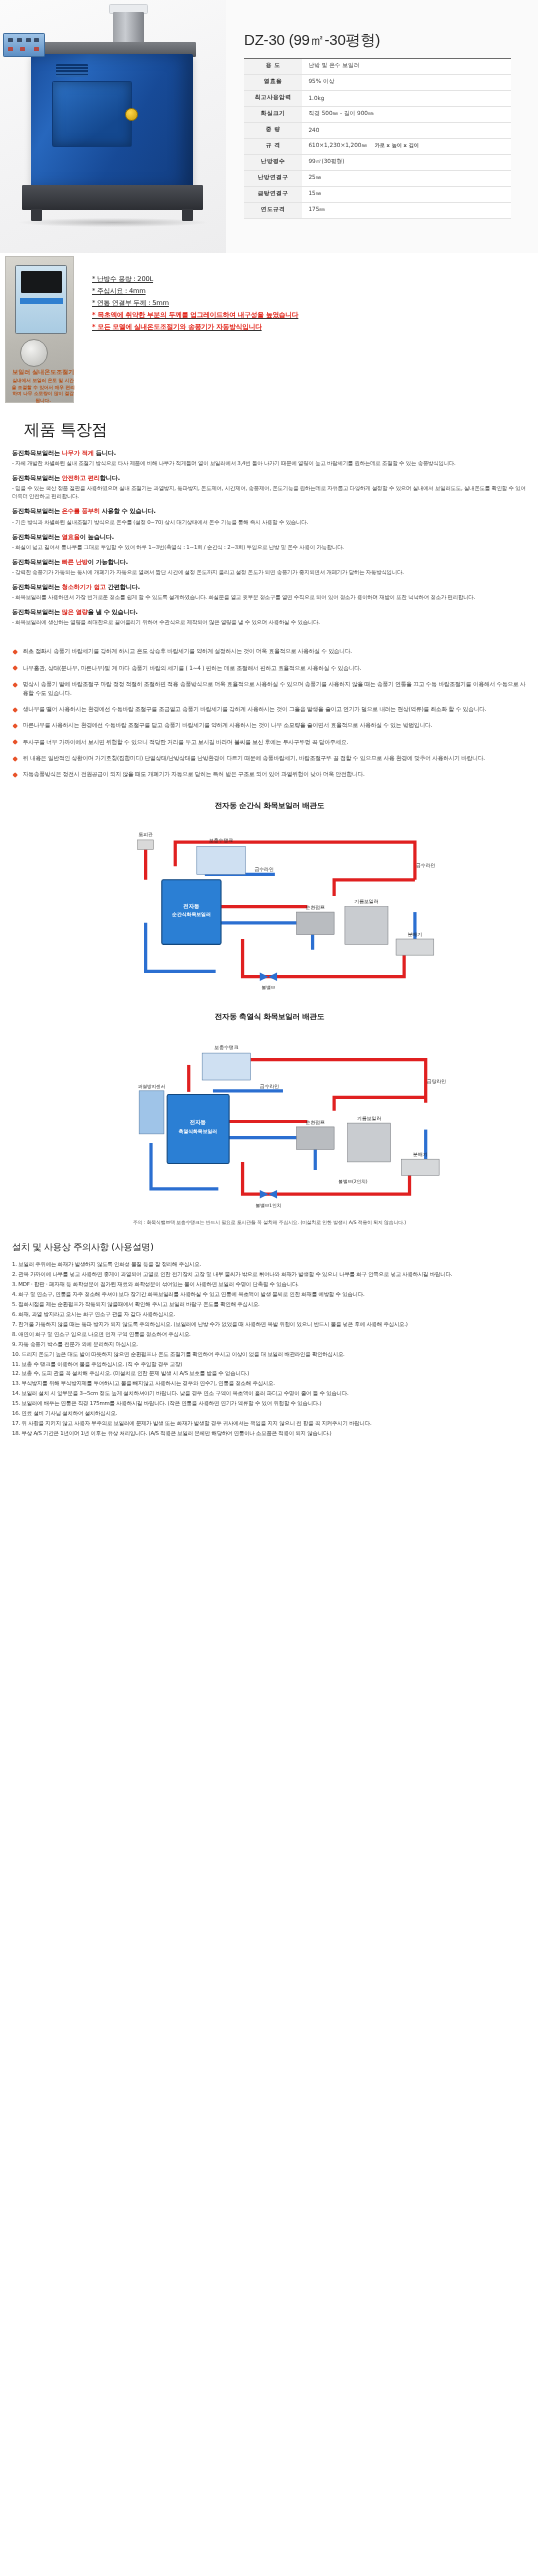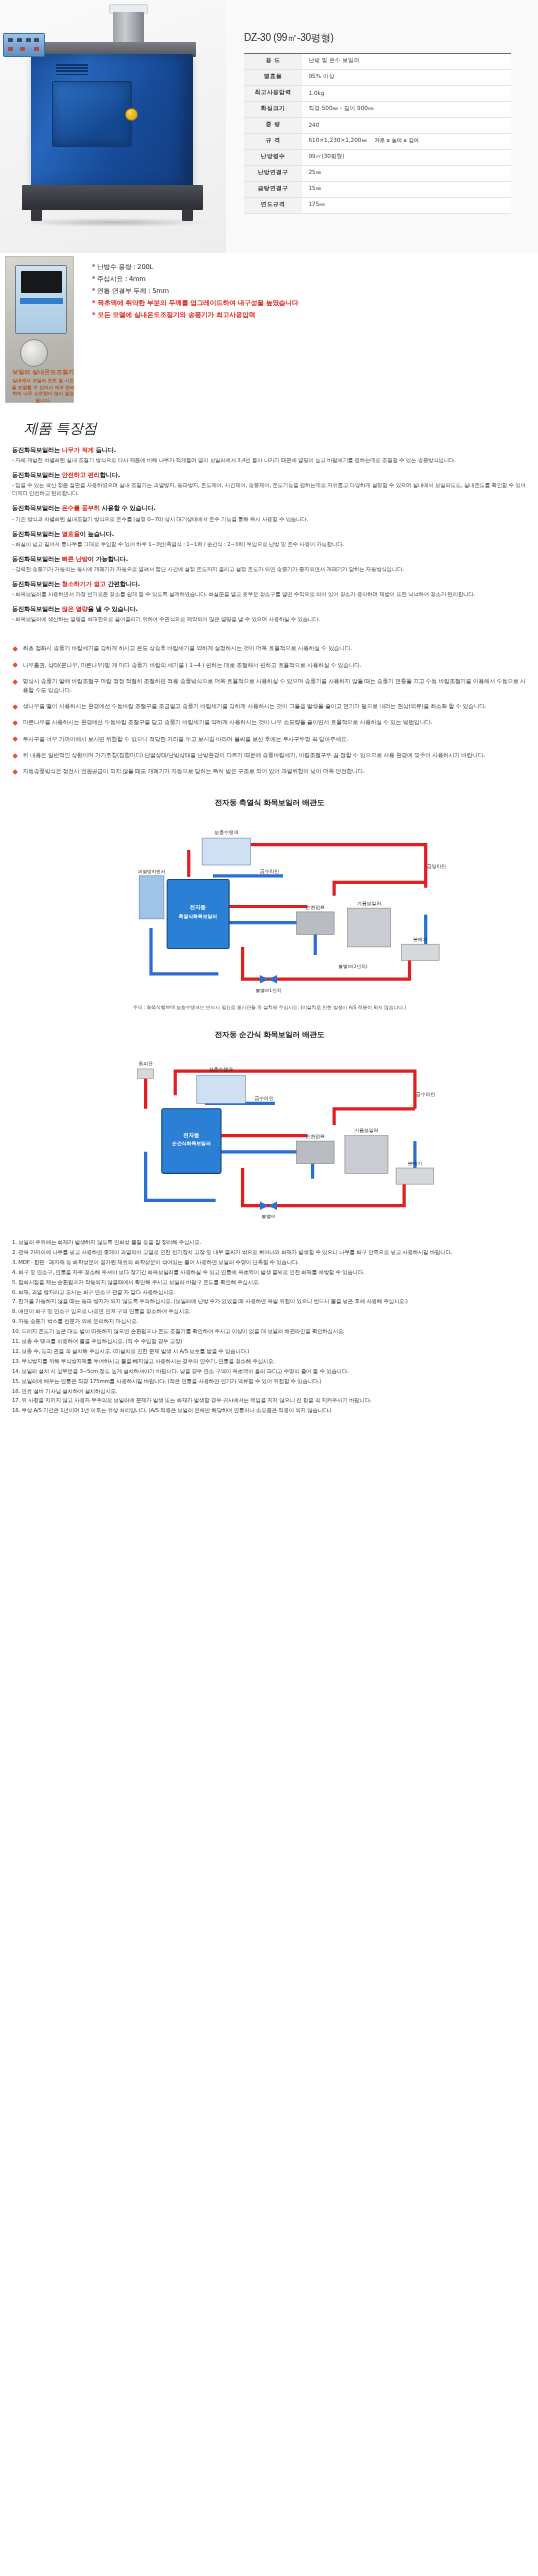--- a/index.html
+++ b/index.html
@@ -104,21 +104,21 @@
     position: absolute; left: 19.4px; top: 218px; width: 188px; height: 8.6px;
     background: radial-gradient(ellipse at center, rgba(0,0,0,.22), rgba(0,0,0,0) 72%);
   }
 
   .hero-spec {
     position: absolute;
     left: 232px; top: 31px;
     width: 280px;
   }
   .model-title {
-    font-size: 10px;
+    font-size: 15px;
     font-weight: 400;
     color: #2c2c2c;
     letter-spacing: -0.2px;
     margin: 0 0 7.5px 12px;
     font-family: "Liberation Sans", "DejaVu Sans", sans-serif;
   }
   table.spec {
     border-collapse: collapse;
     width: 267px;
     margin-left: 12px;
@@ -180,40 +180,39 @@
   }
   .ctrl-caption {
     position: absolute; left: 4.3px; top: 111px; width: 65px;
     color: #b4531d; font-size: 4.6px; line-height: 1.45; text-align: center;
     font-weight: 700;
   }
   .ctrl-caption .big { font-size: 6px; display: block; margin-bottom: 1.1px; }
 
   .bullets {
     position: absolute;
-    left: 92px; top: 8px;
+    left: 92px; top: 20px; text-decoration: underline;
   }
   .bullets li {
     list-style: none;
     font-size: 6.7px;
     line-height: 12px;
     color: #1f1f1f;
     letter-spacing: -0.2px;
   }
   .bullets li.red { color: #e3271c; font-weight: 600; }
   .bullets ul { margin: 0; padding: 0; }
 
   
   h2.sec-title {
     margin: 0 0 7.5px 12px;
-    font-size: 14px;
+    font-size: 16px;
     font-weight: 400;
     color: #222;
     letter-spacing: -0.3px;
-    font-style: italic;
   }
 
   
   .features { padding: 0 12px 14px 12px; }
   .feat { margin-bottom: 6.5px; }
   .feat h3 {
     margin: 0 0 1.1px 0;
     font-size: 6.2px;
     font-weight: 700;
     color: #1a1a1a;
@@ -375,21 +374,21 @@
         <span class="big">보일러 실내온도조절기</span>
         <span>실내에서 보일러 온도 및 시간을 조절할 수 있어서 매우 편리하며 나무 소모량이 많이 절감됩니다.</span>
       </div>
     </div>
     <div class="bullets">
       <ul>
           <li>* 난방수 용량 : 200L</li>
           <li>* 주십시요 : 4mm</li>
           <li>* 연통 연결부 두께 : 5mm</li>
           <li class="red">* 목초액에 취약한 부분의 두께를 업그레이드하여 내구성을 높였습니다</li>
-          <li class="red">* 모든 모델에 실내온도조절기와 송풍기가 최고사용압력</li>
+          <li class="red">* 모든 모델에 실내온도조절기와 송풍기가 자동방식입니다</li>
         </ul>
     </div>
   </section>
 
   <section class="features">
     <h2 class="sec-title">제품 특장점</h2>
     <div>
         <div class="feat">
           <h3>동진화목보일러는 <em>나무가 적게</em> 듭니다.</h3>
           <p>- 자체 개발한 차별화된 실내 조절기 방식으로 타사 제품에 비해 나무가 적게들며 열이 보일러에서 3,4번 돌아 나가기 때문에 열량이 높고 바람세기를 원하는데로 조절할 수 있는 송풍방식입니다.</p>
@@ -426,20 +425,70 @@
         <li>최초 점화시 송풍기 바람세기를 강하게 하시고 온도 상승후 바람세기를 약하게 설정하시는 것이 더욱 효율적으로 사용하실 수 있습니다.</li>
         <li>나무홉관, 상태(분나무, 마른나무)및 계 마다 송풍기 바람의 세기를 ( 1~4 ) 편하는 데로 조절해서 편하고 효율적으로 사용하실 수 있습니다.</li>
         <li>명상시 송풍기 발에 바람조절구 마람 정정 적절히 조절하면 적용 송풍방식으로 더욱 효율적으로 사용하실 수 있으며 송풍기를 사용하지 않을 때는 송풍기 연통을 끄고 수동 바람조절기를 이용해서 수동으로 사용할 수도 있습니다.</li>
         <li>생나무를 땔어 사용하시는 환경에선 수동바람 조절구를 조금열고 송풍기 바람세기를 강하게 사용하시는 것이 그을음 발생을 줄이고 연기가 덜으로 내려는 현상(역류)를 최소화 할 수 있습니다.</li>
         <li>마른나무를 사용하시는 환경에선 수동바람 조절구를 닫고 송풍기 바람세기를 약하게 사용하시는 것이 나무 소모량을 줄이면서 효율적으로 사용하실 수 있는 방법입니다.</li>
         <li>투사구를 너무 가까이에서 보시면 위험할 수 있으니 적당한 거리를 두고 보시길 바라며 불씨를 보신 후에는 투사구뚜껑 꼭 닫아주세요.</li>
         <li>위 내용은 일반적인 상황이며 가기호칭(집합미디) 단열상태/난방상태를 난방환경이 다르기 때문에 송풍바람세기, 바람조절구뚜 끌 접할 수 있으므로 사용 환경에 맞추어 사용하시기 바랍니다.</li>
         <li>자동송풍방식은 정전시 전원공급이 되지 않을 때도 개폐기가 자동으로 닫히는 특허 받은 구조로 되어 있어 과열위험이 낮아 더욱 안전합니다.</li>
       </ul>
   </section>
+
+  <div class="diagram-wrap">
+    <div class="diagram-title">전자동 순간식 화목보일러 배관도</div>
+    <div class="diagram">
+      <svg width="377" height="178" viewBox="0 0 700 330">
+
+        <g stroke="#e02020" stroke-width="6" fill="none">
+          <path d="M120 60 L120 120"></path>
+          <path d="M175 95 L175 50 L620 50 L620 120"></path>
+          <path d="M255 170 L420 170"></path>
+          <path d="M470 150 L470 120 L620 120"></path>
+          <path d="M300 230 L300 300 L600 300 L600 250"></path>
+        </g>
+        <g stroke="#2b6fd1" stroke-width="6" fill="none">
+          <path d="M230 110 L360 110"></path>
+          <path d="M255 200 L430 200 L430 250"></path>
+          <path d="M120 200 L120 290 L250 290"></path>
+          <path d="M620 180 L620 230"></path>
+        </g>
+
+        <rect x="105" y="46" width="30" height="18" fill="#d9d9d9" stroke="#888"></rect>
+        <text x="120" y="38" font-size="9" text-anchor="middle" fill="#222">도피관</text>
+
+        <rect x="215" y="58" width="90" height="52" fill="#cfe0f2" stroke="#5a7fa8"></rect>
+        <text x="260" y="50" font-size="9" text-anchor="middle" fill="#222">보충수탱크</text>
+
+        <rect x="150" y="120" width="110" height="120" rx="3" fill="#2b7fd4" stroke="#14487e" stroke-width="2"></rect>
+        <text x="205" y="172" font-size="10" text-anchor="middle" fill="#fff" font-weight="bold">전자동</text>
+        <text x="205" y="188" font-size="9" text-anchor="middle" fill="#fff" font-weight="bold">순간식화목보일러</text>
+
+        <rect x="400" y="180" width="70" height="42" fill="#b9bcc0" stroke="#7c7f83"></rect>
+        <text x="435" y="174" font-size="9" text-anchor="middle" fill="#222">순환펌프</text>
+
+        <rect x="490" y="170" width="80" height="70" fill="#c9ccd0" stroke="#7c7f83"></rect>
+        <text x="530" y="164" font-size="9" text-anchor="middle" fill="#222">기름보일러</text>
+
+        <rect x="585" y="230" width="70" height="30" fill="#d6d8da" stroke="#7c7f83"></rect>
+        <text x="620" y="224" font-size="9" text-anchor="middle" fill="#222">분배기</text>
+
+        <text x="640" y="96" font-size="9" text-anchor="middle" fill="#222">급수라인</text>
+        <text x="340" y="104" font-size="9" text-anchor="middle" fill="#222">급수라인</text>
+
+        <g>
+          <polygon points="332,292 348,300 332,308" fill="#2b6fd1"></polygon>
+          <polygon points="364,292 348,300 364,308" fill="#2b6fd1"></polygon>
+        </g>
+        <text x="348" y="322" font-size="8.5" text-anchor="middle" fill="#222">볼밸브</text>
+      </svg>
+    </div>
+  </div>
 
   <div class="diagram-wrap">
     <div class="diagram-title">전자동 축열식 화목보일러 배관도</div>
     <div class="diagram diagram2">
       <svg width="377" height="189" viewBox="0 0 700 350">
         <g stroke="#e02020" stroke-width="6" fill="none">
           <path d="M200 70 L200 120"></path>
           <path d="M250 60 L640 60 L640 140"></path>
           <path d="M270 175 L420 175"></path>
           <path d="M470 155 L470 130 L640 130"></path>
@@ -478,71 +527,22 @@
           <polygon points="332,302 348,310 332,318" fill="#2b6fd1"></polygon>
           <polygon points="364,302 348,310 364,318" fill="#2b6fd1"></polygon>
         </g>
         <text x="348" y="333" font-size="8.5" text-anchor="middle" fill="#222">볼밸브1인치</text>
         <text x="505" y="290" font-size="8.5" text-anchor="middle" fill="#222">볼밸브(2인치)</text>
       </svg>
     </div>
     <div class="dnote">주의 : 화목식밸브택 보충수탱크는 반드시 필요로 도시관을 꼭 설치해 주십시요. (미설치로 인한 발생시 A/S 적용이 되지 않습니다.)</div>
   </div>
 
-  <div class="diagram-wrap">
-    <div class="diagram-title">전자동 순간식 화목보일러 배관도</div>
-    <div class="diagram">
-      <svg width="377" height="178" viewBox="0 0 700 330">
-
-        <g stroke="#e02020" stroke-width="6" fill="none">
-          <path d="M120 60 L120 120"></path>
-          <path d="M175 95 L175 50 L620 50 L620 120"></path>
-          <path d="M255 170 L420 170"></path>
-          <path d="M470 150 L470 120 L620 120"></path>
-          <path d="M300 230 L300 300 L600 300 L600 250"></path>
-        </g>
-        <g stroke="#2b6fd1" stroke-width="6" fill="none">
-          <path d="M230 110 L360 110"></path>
-          <path d="M255 200 L430 200 L430 250"></path>
-          <path d="M120 200 L120 290 L250 290"></path>
-          <path d="M620 180 L620 230"></path>
-        </g>
-
-        <rect x="105" y="46" width="30" height="18" fill="#d9d9d9" stroke="#888"></rect>
-        <text x="120" y="38" font-size="9" text-anchor="middle" fill="#222">도피관</text>
-
-        <rect x="215" y="58" width="90" height="52" fill="#cfe0f2" stroke="#5a7fa8"></rect>
-        <text x="260" y="50" font-size="9" text-anchor="middle" fill="#222">보충수탱크</text>
-
-        <rect x="150" y="120" width="110" height="120" rx="3" fill="#2b7fd4" stroke="#14487e" stroke-width="2"></rect>
-        <text x="205" y="172" font-size="10" text-anchor="middle" fill="#fff" font-weight="bold">전자동</text>
-        <text x="205" y="188" font-size="9" text-anchor="middle" fill="#fff" font-weight="bold">순간식화목보일러</text>
-
-        <rect x="400" y="180" width="70" height="42" fill="#b9bcc0" stroke="#7c7f83"></rect>
-        <text x="435" y="174" font-size="9" text-anchor="middle" fill="#222">순환펌프</text>
-
-        <rect x="490" y="170" width="80" height="70" fill="#c9ccd0" stroke="#7c7f83"></rect>
-        <text x="530" y="164" font-size="9" text-anchor="middle" fill="#222">기름보일러</text>
-
-        <rect x="585" y="230" width="70" height="30" fill="#d6d8da" stroke="#7c7f83"></rect>
-        <text x="620" y="224" font-size="9" text-anchor="middle" fill="#222">분배기</text>
-
-        <text x="640" y="96" font-size="9" text-anchor="middle" fill="#222">급수라인</text>
-        <text x="340" y="104" font-size="9" text-anchor="middle" fill="#222">급수라인</text>
-
-        <g>
-          <polygon points="332,292 348,300 332,308" fill="#2b6fd1"></polygon>
-          <polygon points="364,292 348,300 364,308" fill="#2b6fd1"></polygon>
-        </g>
-        <text x="348" y="322" font-size="8.5" text-anchor="middle" fill="#222">볼밸브</text>
-      </svg>
-    </div>
-  </div>
-
   <section class="cautions">
+    <h2>설치 및 사용상 주의사항 (사용설명)</h2>
     <ol>
         <li>1. 보일러 주위에는 화재가 발생하지 않도록 인화성 물질 등을 잘 정리해 주십시오.</li>
         <li>2. 관목 가까이에 나무를 넣고 사용하면 좋게이 과열되어 고열로 인한 전기장치 고장 및 내부 불씨가 밖으로 튀어나와 화재가 발생할 수 있으니 나무를 화구 안쪽으로 넣고 사용하시길 바랍니다.</li>
         <li>3. MDF · 합판 · 폐자재 등 화학성분이 첨가된 재료와 화학성분이 섞여있는 물이 사용하면 보일러 수명이 단축될 수 있습니다.</li>
         <li>4. 화구 및 연소구, 연통을 자주 청소해 주셔야 보다 장기간 화목보일러를 사용하실 수 있고 연통에 목초액이 발생 불씨로 인한 화재를 예방할 수 있습니다.</li>
         <li>5. 점화시점을 제는 순환펌프가 작동되지 않을때에서 확인해 주시고 보일러 바람구 온도를 확인해 주십시오.</li>
         <li>6. 화재, 과열 방지라고 오시는 화구 연소구 관을 자 같다 사용하십시오.</li>
         <li>7. 한겨울 가동하지 않을 때는 동파 방지가 되지 않도록 주의하십시오. (보일러에 난방 수가 없었을 때 사용하면 목발 위험이 있으니 반드시 물을 넣은 후에 사용해 주십시오.)</li>
         <li>8. 애연이 화구 및 연소구 입으로 나오면 먼저 구역 연통을 청소하여 주십시오.</li>
         <li>9. 자동 송풍기 박스를 전문가 외에 분리하지 마십시오.</li>

